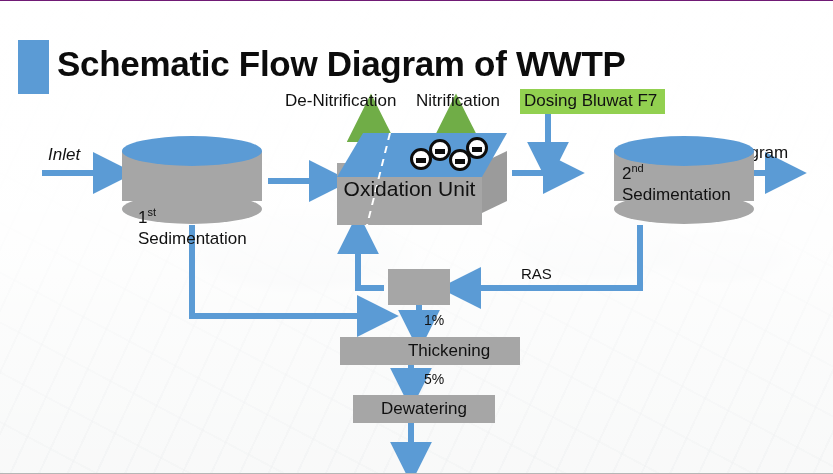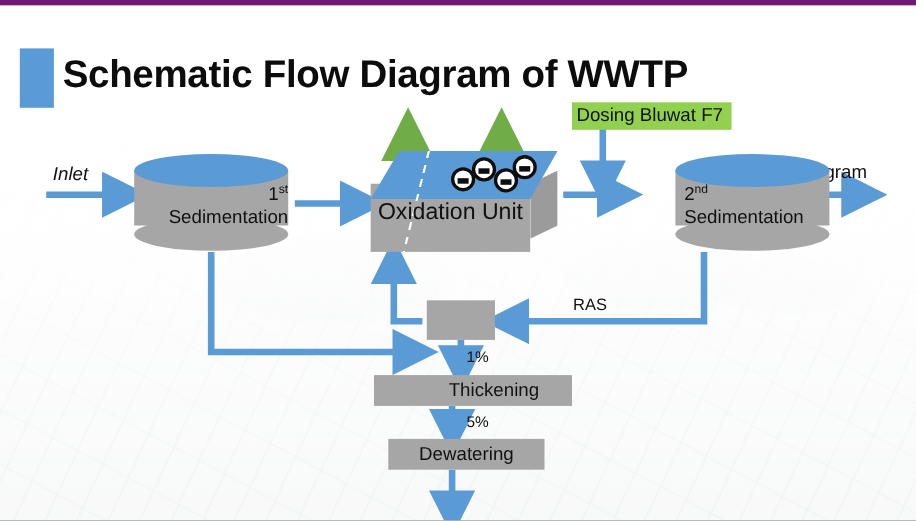--- a/index.html
+++ b/index.html
@@ -4,24 +4,24 @@
 <style>
   html,body{margin:0;padding:0;}
   body{
     width:833px;height:474px;
     font-family:"Liberation Sans", sans-serif;
     overflow:hidden;
   }
   #slide{
     position:relative;
     width:833px;height:474px;
-    background:#a3a3a3;
+    background:#0ea5e9;
     overflow:hidden;
     box-sizing:border-box;
-    border-top:5px solid #701a75;
+    border-top:1px solid #701a75;
     border-bottom:1px solid #b6b6b6;
   }
   
   #bg-photo{
     position:absolute;inset:0;
     background:
       linear-gradient(180deg,rgba(255,255,255,.92) 0%,rgba(255,255,255,.86) 42%,rgba(255,255,255,.62) 72%,rgba(255,255,255,.55) 100%),
       repeating-linear-gradient(115deg, rgba(150,160,168,.40) 0px, rgba(150,160,168,.40) 2px, rgba(255,255,255,0) 2px, rgba(255,255,255,0) 26px),
       repeating-linear-gradient(28deg, rgba(140,152,160,.28) 0px, rgba(140,152,160,.28) 2px, rgba(255,255,255,0) 2px, rgba(255,255,255,0) 44px),
       radial-gradient(ellipse 190px 70px at 300px 250px, rgba(160,172,180,.45) 0 48%, rgba(255,255,255,0) 62%),
@@ -72,21 +72,21 @@
   }
   .tank .cap{
     position:absolute;left:0;top:15px;width:100%;height:50px;background:#A6A6A6;
   }
   .tank .txt{
     position:absolute;left:0;top:22px;width:100%;
     text-align:center;color:#111;font-size:17px;line-height:21px;
   }
   .tank .txt sup{font-size:11px;}
   #tank1{left:122px;top:135px;width:140px;height:90px;}
-  #tank1 .txt{text-align:right;padding-left:0;}
+  #tank1 .txt{text-align:left;padding-left:16px;margin-top:44px;}
   #tank2{left:570px;top:135px;width:140px;height:90px;margin-left:44px;}
   #tank2 .txt{text-align:left;padding-left:8px;}
   
   #ox-unit{position:absolute;left:337px;top:132px;width:170px;height:92px;}
   #ox-front{position:absolute;left:0;top:30px;width:145px;height:62px;background:#A6A6A6;}
   #ox-side{position:absolute;left:145px;top:18px;width:25px;height:62px;background:#9b9b9b;
            clip-path:polygon(0 12px,100% 0,100% 50px,0 100%);}
   #ox-top{position:absolute;left:0;top:0;width:170px;height:44px;background:#5B9BD5;
           clip-path:polygon(26px 0,170px 0,145px 44px,0 44px);}
   #ox-dash{position:absolute;left:52px;top:0;width:2px;height:92px;
@@ -150,20 +150,22 @@
 
     <line x1="411" y1="422" x2="411" y2="466" stroke="#5B9BD5" stroke-width="6" marker-end="url(#ahead)"></line>
 
     <line x1="371" y1="158" x2="371" y2="112" stroke="#70AD47" stroke-width="7" marker-end="url(#ghead)"></line>
     <line x1="456" y1="152" x2="456" y2="112" stroke="#70AD47" stroke-width="7" marker-end="url(#ghead)"></line>
   </svg>
 
   <div id="title-accent"></div>
   <div id="title-text">Schematic Flow Diagram of WWTP</div>
 
+  <div class="lbl" id="lbl-denitrification">De-Nitrification</div>
+  <div class="lbl" id="lbl-nitrification">Nitrification</div>
   <div class="lbl" id="lbl-inlet">Inlet</div>
   <div class="lbl" id="lbl-outlet">Diagram</div>
   <div class="lbl" id="lbl-ras">RAS</div>
   <div class="lbl" id="lbl-pct1">1%</div>
   <div class="lbl" id="lbl-pct5">5%</div>
 
   <div id="dosing-box">Dosing Bluwat F7</div>
 
   <div class="tank" id="tank1">
     <div class="bottom"></div>

